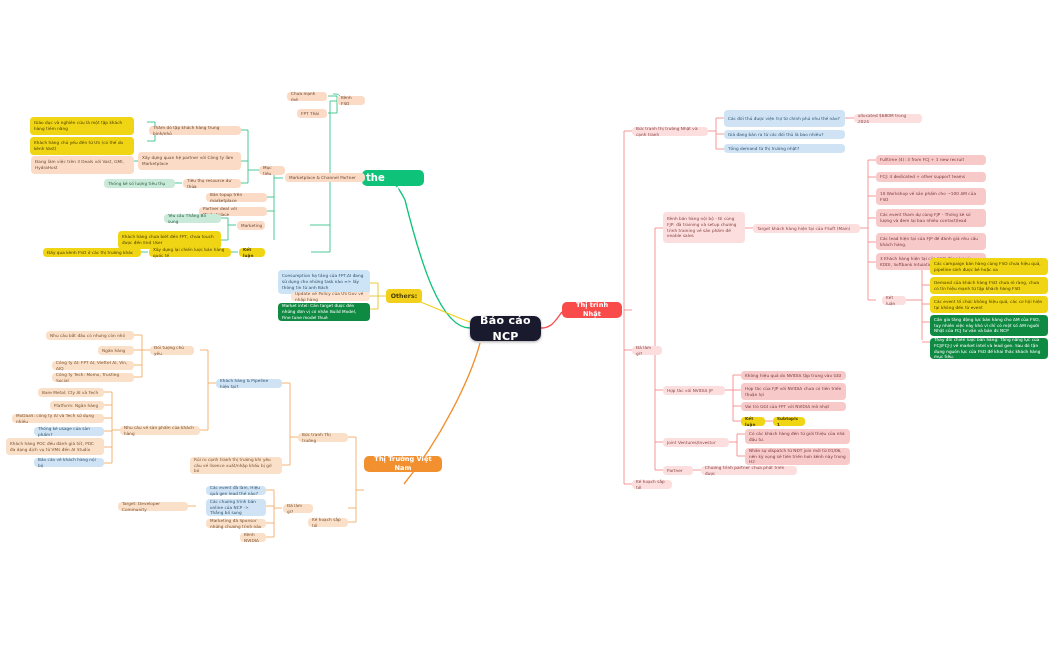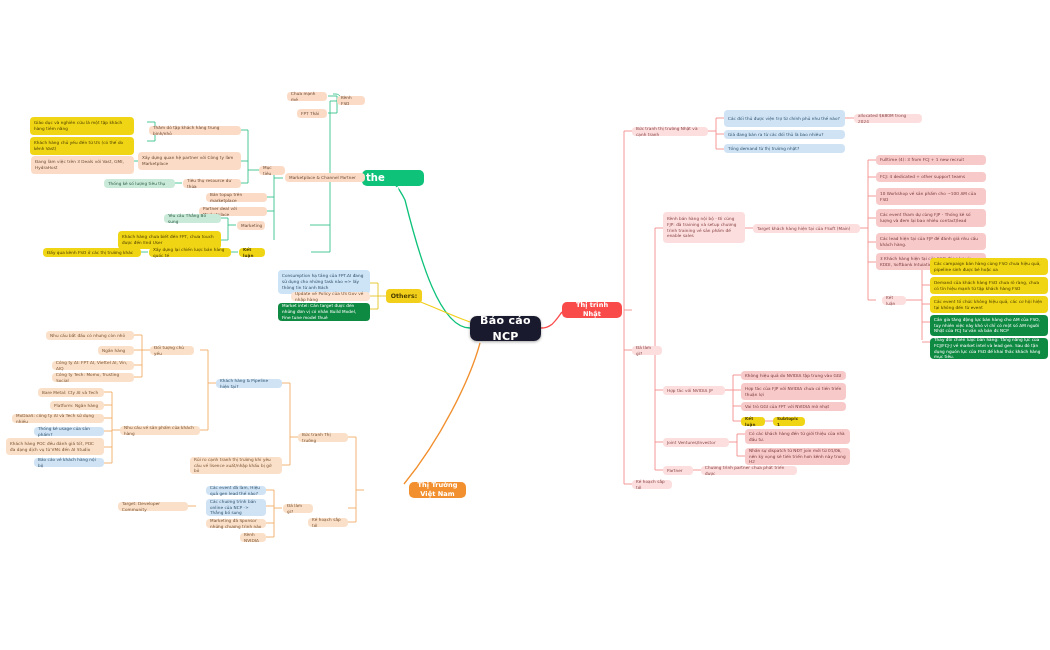--- a/index.html
+++ b/index.html
@@ -204,21 +204,21 @@
 </svg>
 
 <div class="node root" style="left:470px;top:316px;width:71px;height:25px;">Báo cáo NCP</div>
 
 <div class="node main-green" style="left:362px;top:170px;width:62px;height:16px;">Rest of the World</div>
 
 <div class="node main-yellow" style="left:386px;top:289px;width:36px;height:14px;">Others:</div>
 
 <div class="node main-red" style="left:562px;top:302px;width:60px;height:16px;">Thị trình Nhật</div>
 
-<div class="node main-orange" style="left:364px;top:482px;width:57px;height:16px;margin-left:45px;">Thị Trường Việt Nam</div>
+<div class="node main-orange" style="left:364px;top:456px;width:78px;height:16px;">Thị Trường Việt Nam</div>
 
 <div class="node peach" style="left:337px;top:96px;width:28px;height:9px;">Kênh FSO</div>
 <div class="node peach" style="left:287px;top:92px;width:40px;height:9px;">Chưa mạnh mẽ</div>
 <div class="node peach" style="left:297px;top:109px;width:30px;height:9px;">FPT Thái</div>
 
 <div class="node peach" style="left:285px;top:173px;width:80px;height:9px;">Marketplace &amp; Channel Partner</div>
 
 <div class="node peach" style="left:259px;top:166px;width:26px;height:9px;">Mục tiêu</div>
 <div class="node peach" style="left:206px;top:193px;width:61px;height:9px;">Bán topup trên marketplace</div>
 <div class="node peach" style="left:199px;top:207px;width:68px;height:9px;">Partner deal với Marketplace</div>

